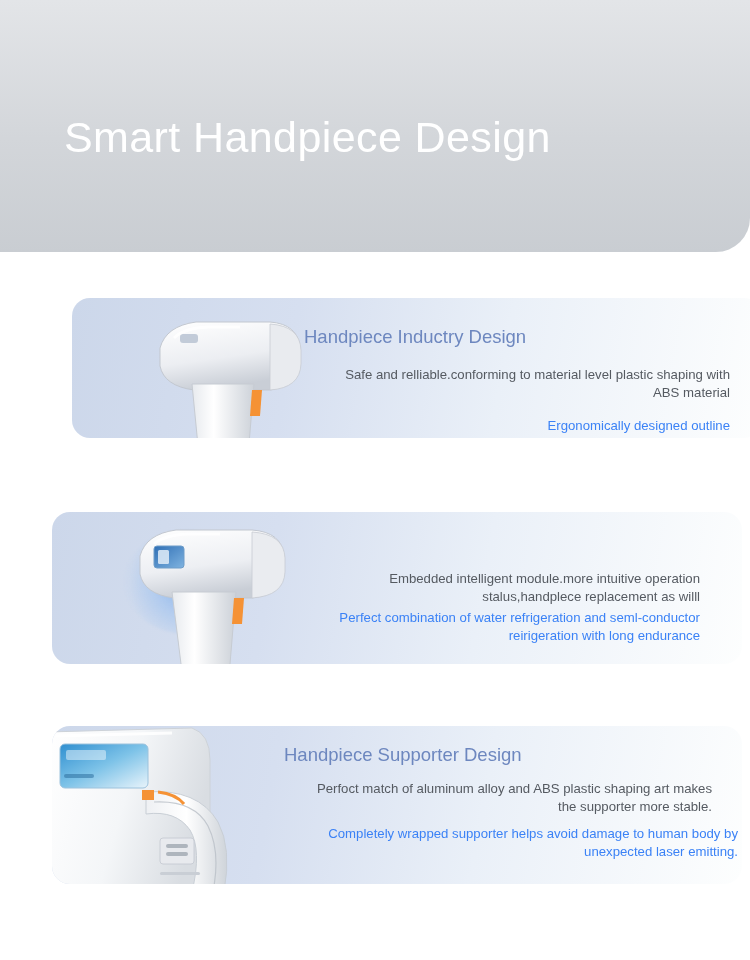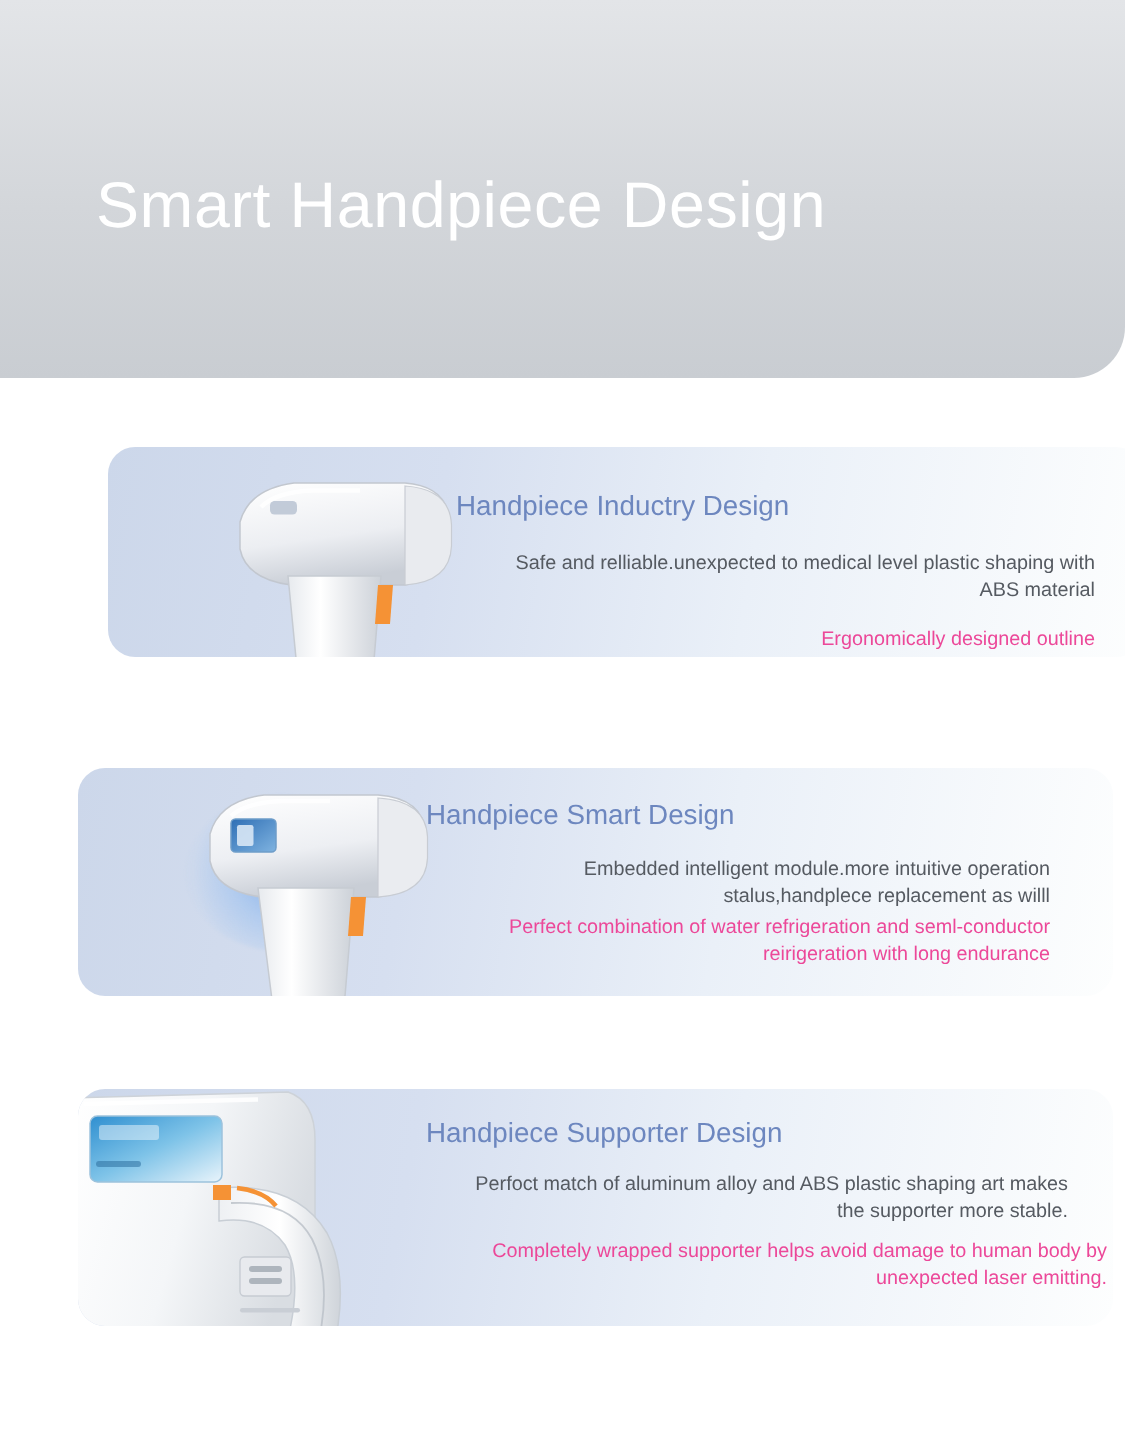--- a/index.html
+++ b/index.html
@@ -63,21 +63,21 @@
     color: #6d87bf;
     font-size: 18.5px;
     white-space: nowrap;
   }
   .card-body {
     position: absolute;
     color: #555a61;
     font-size: 13.2px;
     line-height: 17.5px;
   }
-  .card-body.second { color: #ec4899; }
+  .card-body.second { color: #3b82f6; }
 
   
   #card1 .card-title { left: 232px; top: 28px; }
   #card1 .body-a { left: 248px; top: 68px; width: 410px; }
   #card1 .body-b { left: 248px; top: 119px; width: 410px; }
 
   
   #card2 .card-title { left: 232px; top: 20px; }
   #card2 .body-a { left: 248px; top: 58px; width: 400px; }
   #card2 .body-b { left: 248px; top: 97px; width: 400px; }
@@ -154,21 +154,21 @@
 
         <path d="M130 86 L140 86 L138 112 L128 112 Z" fill="#f59235"></path>
 
         <rect x="84" y="158" width="34" height="10" rx="3" fill="#dfe2e7" stroke="#c6cbd2" stroke-width="0.7"></rect>
 
         <path d="M52 34 Q62 24 86 23 L118 23" fill="none" stroke="#ffffff" stroke-width="3" opacity="0.8"></path>
       </svg>
     </div>
 
     <div class="card-title">Handpiece Inductry Design</div>
-    <div class="card-body body-a">Safe and relliable.unexpected to medical level plastic shaping with ABS material</div>
+    <div class="card-body body-a">Safe and relliable.conforming to material level plastic shaping with ABS material</div>
     <div class="card-body body-b second">Ergonomically designed outline</div>
   </div>
 
   <div class="card" id="card2">
     <div class="card-bg"></div>
 
     <div class="hp" id="hp2">
       <div class="glow" style="left:14px; top:16px; width:126px; height:104px;"></div>
       <svg width="200" height="170" viewBox="0 0 200 170" style="position:absolute;left:0;top:0;">
         <defs>
@@ -196,21 +196,20 @@
         <rect x="48" y="36" width="11" height="14" rx="1.5" fill="#d8e7f5" opacity="0.9"></rect>
 
         <path d="M62 78 L126 78 L120 150 Q118 160 106 160 L84 160 Q72 160 71 150 Z" fill="url(#gripG2)" stroke="#c6cbd2" stroke-width="1"></path>
 
         <path d="M124 84 L134 84 L132 110 L122 110 Z" fill="#f59235"></path>
         <rect x="78" y="156" width="34" height="10" rx="3" fill="#dfe2e7" stroke="#c6cbd2" stroke-width="0.7"></rect>
         <path d="M44 30 Q54 21 78 20 L110 20" fill="none" stroke="#ffffff" stroke-width="3" opacity="0.8"></path>
       </svg>
     </div>
 
-    <div class="card-title">Handpiece Smart Design</div>
     <div class="card-body body-a">Embedded intelligent module.more intuitive operation stalus,handplece replacement as willl</div>
     <div class="card-body body-b second">Perfect combination of water refrigeration and seml-conductor reirigeration with long endurance</div>
   </div>
 
   <div class="card" id="card3">
     <div class="card-bg"></div>
 
     <div class="machine">
       <svg width="250" height="175" viewBox="0 0 250 175">
         <defs>

